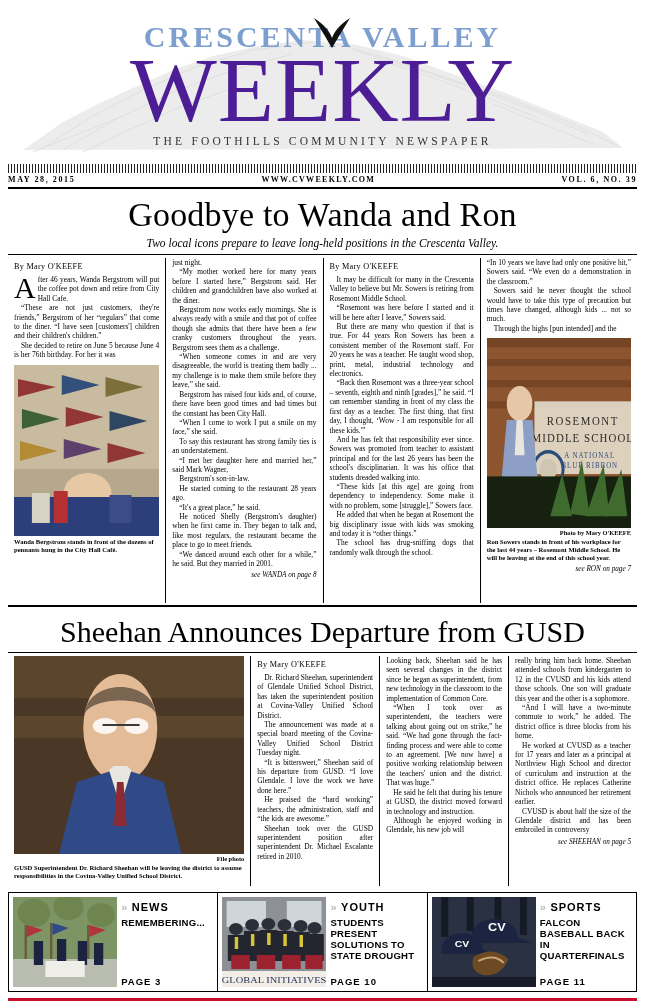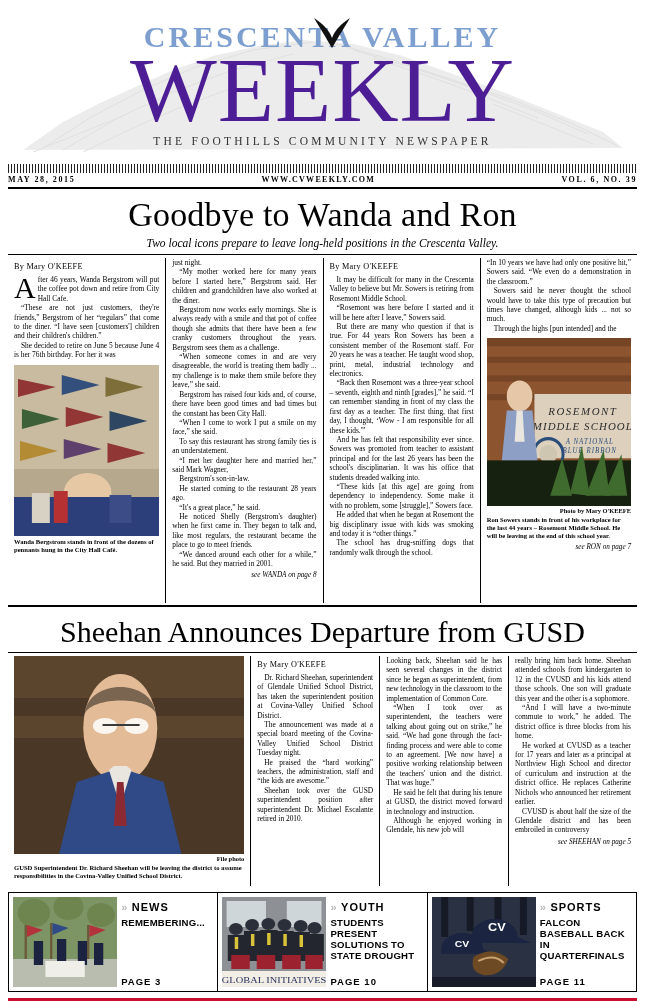--- a/index.html
+++ b/index.html
@@ -179,21 +179,21 @@
       <p class="body">And he has felt that responsibility ever since. Sowers was promoted from teacher to assistant principal and for the last 26 years has been the school's disciplinarian. It was his office that students dreaded walking into.</p>
       <p class="body">“These kids [at this age] are going from dependency to independency. Some make it with no problem, some [struggle],” Sowers face.</p>
       <p class="body">He added that when he began at Rosemont the big disciplinary issue with kids was smoking and today it is “other things.”</p>
       <p class="body">The school has drug-sniffing dogs that randomly walk through the school.</p>
     </div>
 
     <div class="col c4">
       <p class="body noind">“In 10 years we have had only one positive hit,” Sowers said. “We even do a demonstration in the classroom.”</p>
       <p class="body">Sowers said he never thought the school would have to take this type of precaution but times have changed, although kids ... not so much.</p>
       <p class="body">Through the highs [pun intended] and the</p>
-      <div class="photo ph-rose" style="height:168px;margin-top:5px;font-style:italic;">
+      <div class="photo ph-rose" style="height:190px;margin-top:5px;">
         <svg viewBox="0 0 146 162" preserveAspectRatio="none" style="width:100%;height:100%;display:block;">
           <rect width="146" height="162" fill="#8d5430"></rect>
           <g fill="#6d3f23" opacity=".7">
             <rect x="0" y="0" width="146" height="8"></rect>
               <rect x="0" y="18" width="146" height="6"></rect>
             <rect x="0" y="36" width="146" height="6"></rect>
               <rect x="0" y="54" width="146" height="6"></rect>
           </g>
           <rect x="48" y="54" width="98" height="62" fill="#e4dccb" opacity=".92"></rect>
           <text x="97" y="74" font-family="Liberation Serif, serif" font-size="11" letter-spacing="1.6" fill="#2b2b2b" text-anchor="middle">ROSEMONT</text>
@@ -246,20 +246,21 @@
         </svg>
       </div>
       <div class="credit">File photo</div>
       <div class="cap">GUSD Superintendent Dr. Richard Sheehan will be leaving the district to assume responsibilities in the Covina-Valley Unified School District.</div>
     </div>
 
     <div class="col c4">
       <div class="byline">By Mary O'KEEFE</div>
       <p class="body">Dr. Richard Sheehan, superintendent of Glendale Unified School District, has taken the superintendent position at Covina-Valley Unified School District.</p>
       <p class="body">The announcement was made at a special board meeting of the Covina-Valley Unified School District Tuesday night.</p>
+      <p class="body">“It is bittersweet,” Sheehan said of his departure from GUSD. “I love Glendale. I love the work we have done here.”</p>
       <p class="body">He praised the “hard working” teachers, the administration, staff and “the kids are awesome.”</p>
       <p class="body">Sheehan took over the GUSD superintendent position after superintendent Dr. Michael Escalante retired in 2010.</p>
     </div>
 
     <div class="col c4">
       <p class="body noind">Looking back, Sheehan said he has seen several changes in the district since he began as superintendent, from new technology in the classroom to the implementation of Common Core.</p>
       <p class="body">“When I took over as superintendent, the teachers were talking about going out on strike,” he said. “We had gone through the fact-finding process and were able to come to an agreement. [We now have] a positive working relationship between the teachers' union and the district. That was huge.”</p>
       <p class="body">He said he felt that during his tenure at GUSD, the district moved forward in technology and instruction.</p>
       <p class="body">Although he enjoyed working in Glendale, his new job will</p>
     </div>

